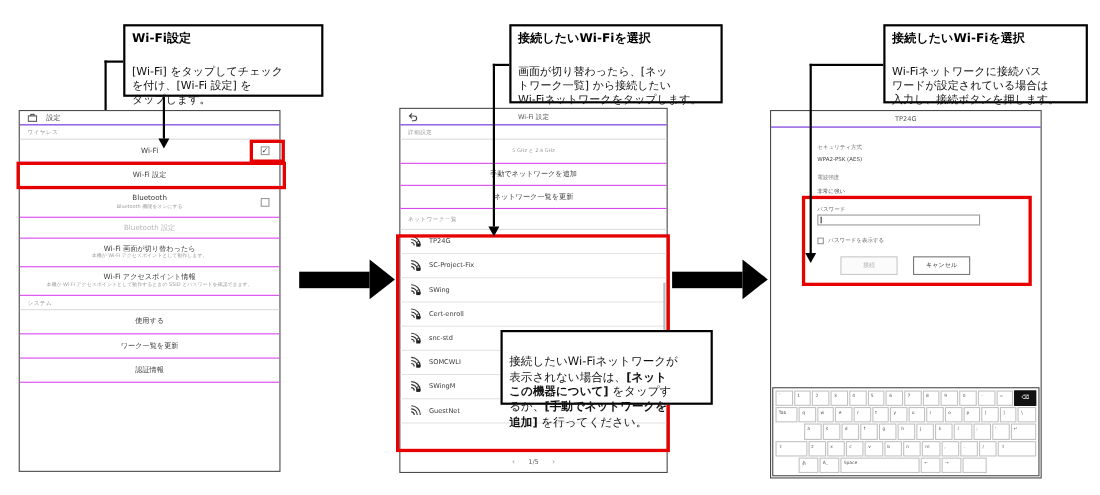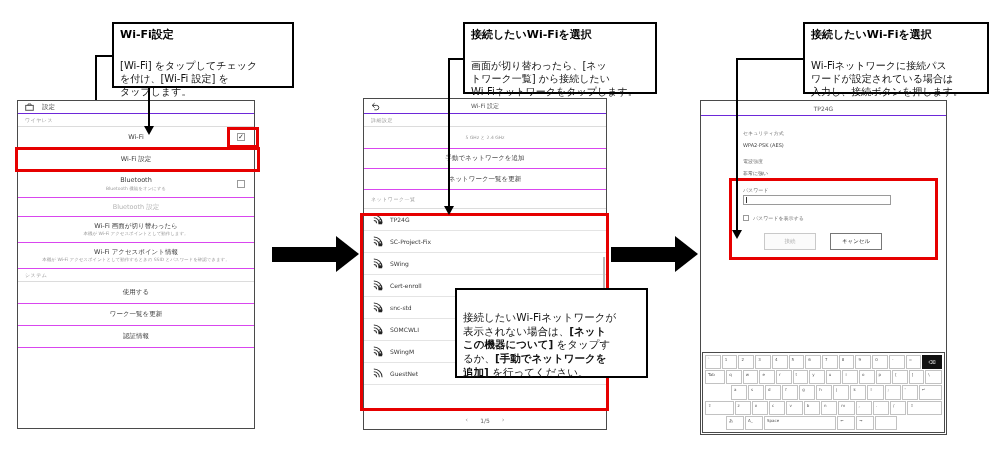--- a/index.html
+++ b/index.html
@@ -373,21 +373,21 @@
     <div class="c-body">画面が切り替わったら、[ネッ
 トワーク一覧] から接続したい
 Wi-Fiネットワークをタップします。</div>
   </div>
   <div class="callout" style="left:803px;top:22px;width:186px;height:72px;">
     <div class="c-title">接続したいWi-Fiを選択</div>
     <div class="c-body">Wi-Fiネットワークに接続パス
 ワードが設定されている場合は
 入力し、接続ボタンを押します。</div>
   </div>
-  <div class="callout note" style="left:455px;top:288px;width:193px;height:90px;z-index:8;">
+  <div class="callout note" style="left:455px;top:300px;width:193px;height:68px;z-index:8;">
     <div class="c-body" style="white-space:pre-line;"><span>接続したいWi-Fiネットワークが
 表示されない場合は、</span><b>[ネット
 この機器について]</b><span> をタップす
 るか、</span><b>[手動でネットワークを
 追加]</b><span> を行ってください。</span></div>
   </div>
 
 </div>
 
 </body></html>

